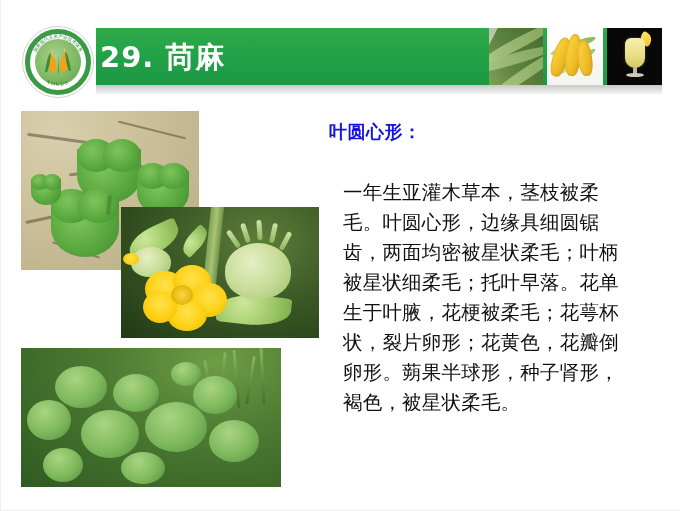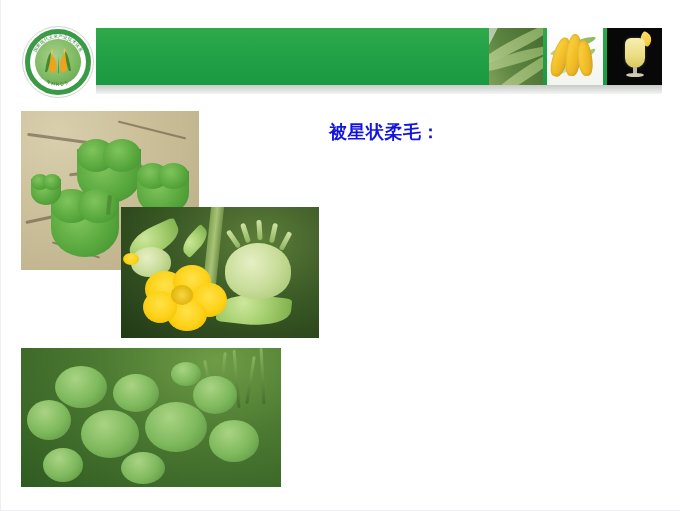--- a/index.html
+++ b/index.html
@@ -319,20 +319,21 @@
   .wechat-ico { width: 22px; height: 19px; display: block; }
 </style>
 </head>
 <body>
 
 <div id="slide">
 
   <div class="header-band"></div>
   <div class="header-shadow"></div>
 
+  <div class="header-title">29. 苘麻</div>
 
   <div class="hdr-photos">
     <div class="hdr-photo hp1">
       <div class="inner"></div>
       <div class="blade b1"></div>
       <div class="blade b2"></div>
       <div class="blade b3"></div>
     </div>
     <div class="hdr-photo hp2">
       <div class="inner"></div>
@@ -431,17 +432,18 @@
     <div class="fleaf" style="left:124px; top:54px;  width:62px; height:50px;"></div>
     <div class="fleaf" style="left:60px;  top:62px;  width:58px; height:48px;"></div>
     <div class="fleaf" style="left:6px;   top:52px;  width:44px; height:40px;"></div>
     <div class="fleaf" style="left:172px; top:28px;  width:44px; height:38px;"></div>
     <div class="fleaf" style="left:188px; top:72px;  width:50px; height:42px;"></div>
     <div class="fleaf" style="left:22px;  top:100px; width:40px; height:34px;"></div>
     <div class="fleaf" style="left:100px; top:104px; width:44px; height:32px;"></div>
     <div class="fleaf" style="left:150px; top:14px;  width:30px; height:24px;"></div>
   </div>
 
-  <div class="heading">被星状柔毛：</div>
-
+  <div class="heading">叶圆心形：</div>
+
+  <div class="body-text">一年生亚灌木草本，茎枝被柔毛。叶圆心形，边缘具细圆锯齿，两面均密被星状柔毛；叶柄被星状细柔毛；托叶早落。花单生于叶腋，花梗被柔毛；花萼杯状，裂片卵形；花黄色，花瓣倒卵形。蒴果半球形，种子肾形，褐色，被星状柔毛。</div>
 
 
 </div>
 
 </body></html>

